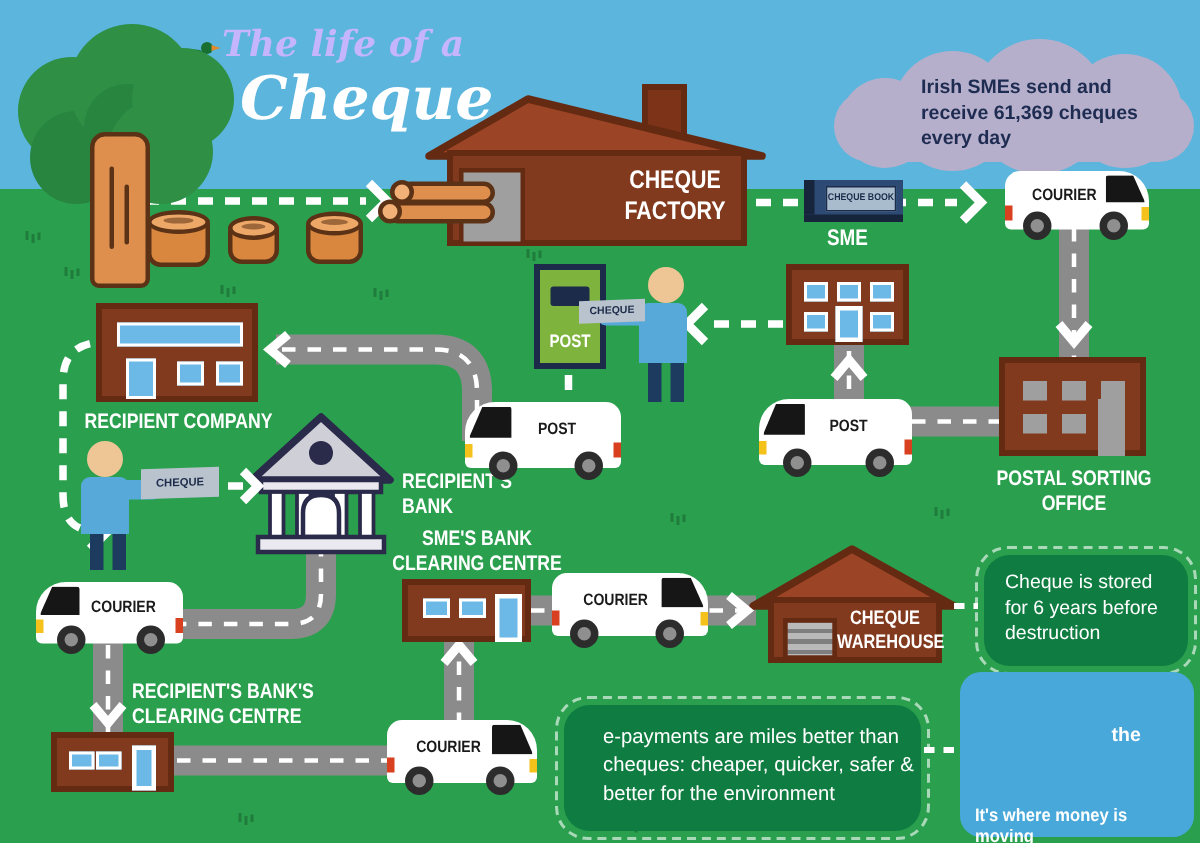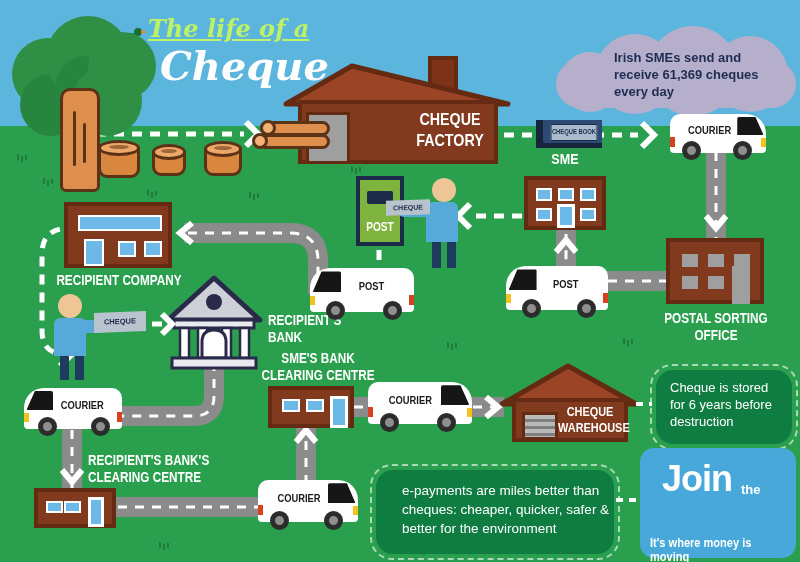--- a/index.html
+++ b/index.html
@@ -3,21 +3,21 @@
 <meta charset="utf-8">
 <style>
   html,body{margin:0;padding:0;background:#222;}
   #stage{position:relative;width:800px;height:562px;overflow:hidden;
          font-family:"Liberation Sans",sans-serif;}
   .abs{position:absolute;}
   #sky{left:0;top:0;width:800px;height:126px;background:#5bb5dd;}
   #grass{left:0;top:126px;width:800px;height:436px;background:#2aa04e;}
   svg.layer{left:0;top:0;width:800px;height:562px;}
   
-  .title1{left:148px;top:14px;color:#bef264;font:italic bold 24px "DejaVu Serif",serif;text-decoration:underline;}
+  .title1{left:148px;top:14px;color:#c4b5fd;font:italic bold 24px "DejaVu Serif",serif;}
   .title2{left:160px;top:42px;color:#fff;font:italic bold 40px "DejaVu Serif",serif;}
   .serif{font-family:Liberation Sans, sans-serif;white-space:pre-line;}
   .nlabel{color:#fff;font-weight:bold;font-size:14px;line-height:1.22;
           white-space:pre-line;transform:scaleX(.84);transform-origin:center top;}
   .nlabel.ctr{text-align:center;}
   .nlabel.lft{transform-origin:left top;text-align:left;}
   
   .bldg{background:#823a1f;border:4px solid #652a12;box-sizing:border-box;}
   .win{background:#6cb9e8;border:2px solid #fff;box-sizing:border-box;position:absolute;}
   .gwin{background:#9f9f9f;position:absolute;}
@@ -402,17 +402,16 @@
 
   <div class="bubble-o abs" style="left:370px;top:464px;width:246px;height:92px;">
     <div class="bubble-i">
       <div class="abs serif" style="left:26px;top:12px;font-size:13.5px;line-height:1.4;">e-payments are miles better than
 cheques: cheaper, quicker, safer &amp;
 better for the environment</div>
     </div>
   </div>
 
   <div id="join" class="abs">
-    <div class="jjoin">Join</div>
     <div class="jthe">the</div>
     <div class="jtag">It's where money is moving</div>
   </div>
 </div>
 
 </body></html>

